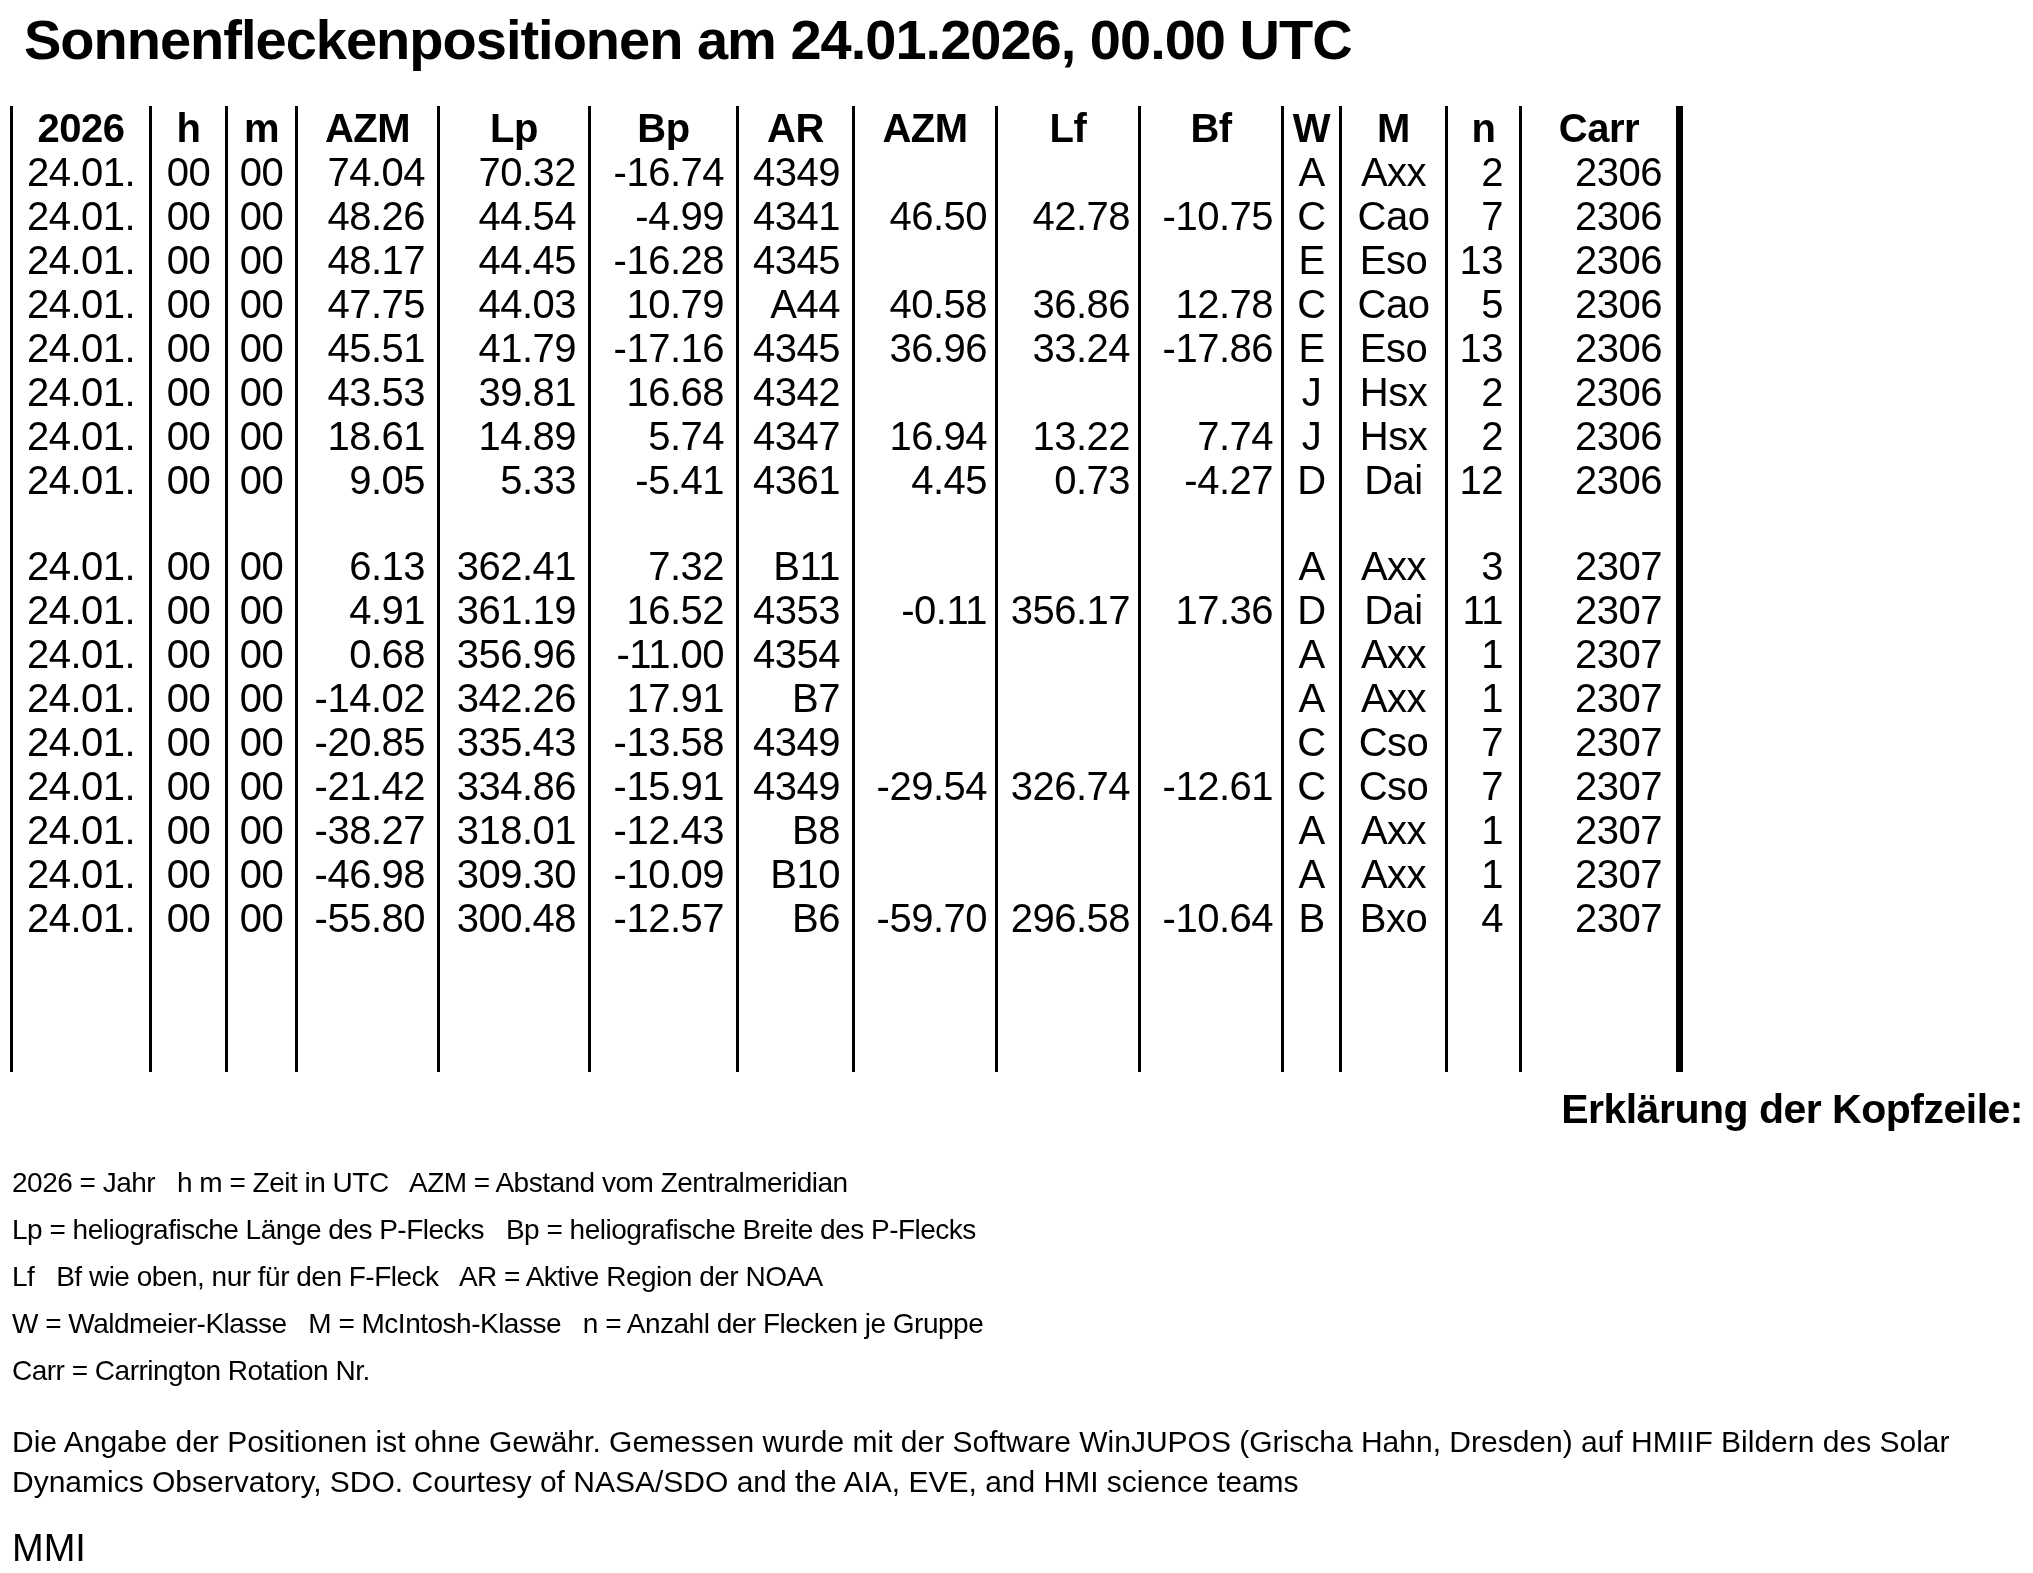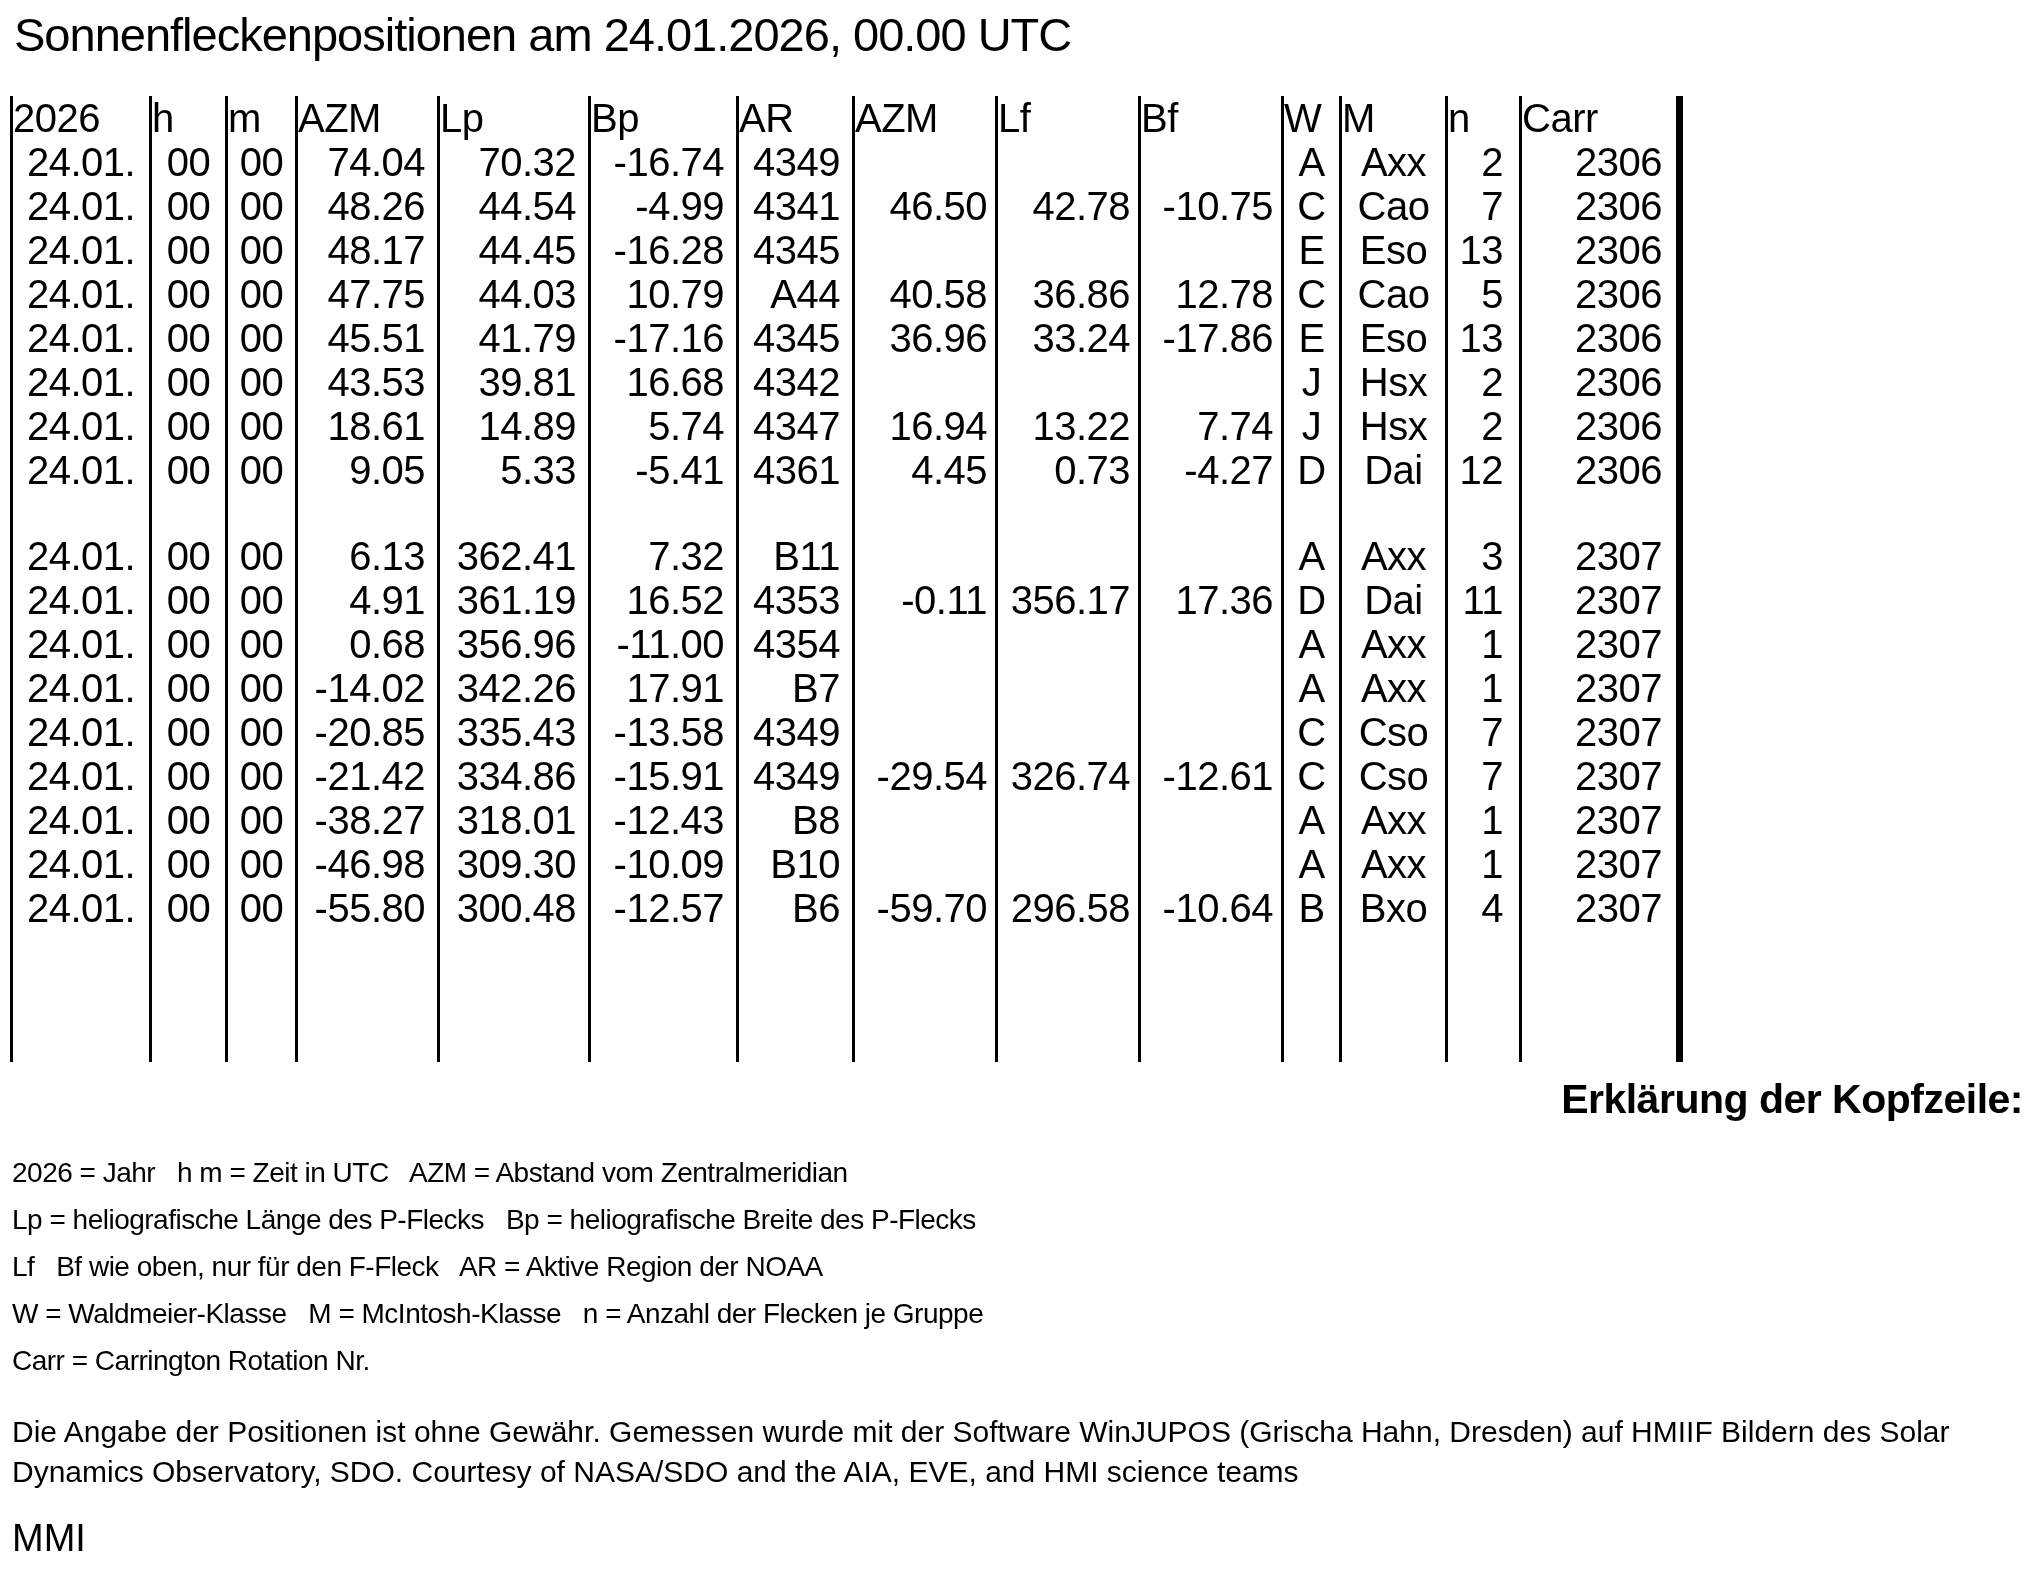--- a/index.html
+++ b/index.html
@@ -10,44 +10,44 @@
     font-family: "Liberation Sans", "DejaVu Sans", sans-serif;
   }
   body {
     width: 2033px;
     height: 1573px;
     box-sizing: border-box;
     padding: 8px 10px 0 10px;
     overflow: hidden;
   }
   .title {
-    font-size: 47px;
-    font-weight: normal;
+    font-size: 56px;
+    font-weight: bold;
     letter-spacing: -1px;
-    margin: 0 0 0 4px;
+    margin: 0 0 0 14px;
     line-height: 1.15;
     white-space: pre;
   }
   table.sunspots {
     border-collapse: collapse;
     table-layout: fixed;
     margin-top: 34px;
     font-size: 40px;
     letter-spacing: -0.5px;
   }
   table.sunspots th, table.sunspots td {
     border-left: 3px solid #000;
     padding: 0;
     height: 44px;
     line-height: 44px;
     white-space: nowrap;
     overflow: hidden;
     font-weight: normal;
   }
-  table.sunspots th { font-weight: normal; text-align: left; }
+  table.sunspots th { font-weight: bold; text-align: center; }
   table.sunspots th:last-child, table.sunspots td:last-child { border-right: 7px solid #000; }
   tr.spacer th, tr.spacer td, tr.spacer { height: 42px; }
   tr.tail td, tr.tail { height: 132px; }
   .al-c { text-align: center; }
   .al-r { text-align: right; }
   .c-azm  { padding-right: 12px !important; }
   .c-lp   { padding-right: 12px !important; }
   .c-bp   { padding-right: 12px !important; }
   .c-ar   { padding-right: 12px !important; }
   .c-azm2 { padding-right: 8px !important; }

